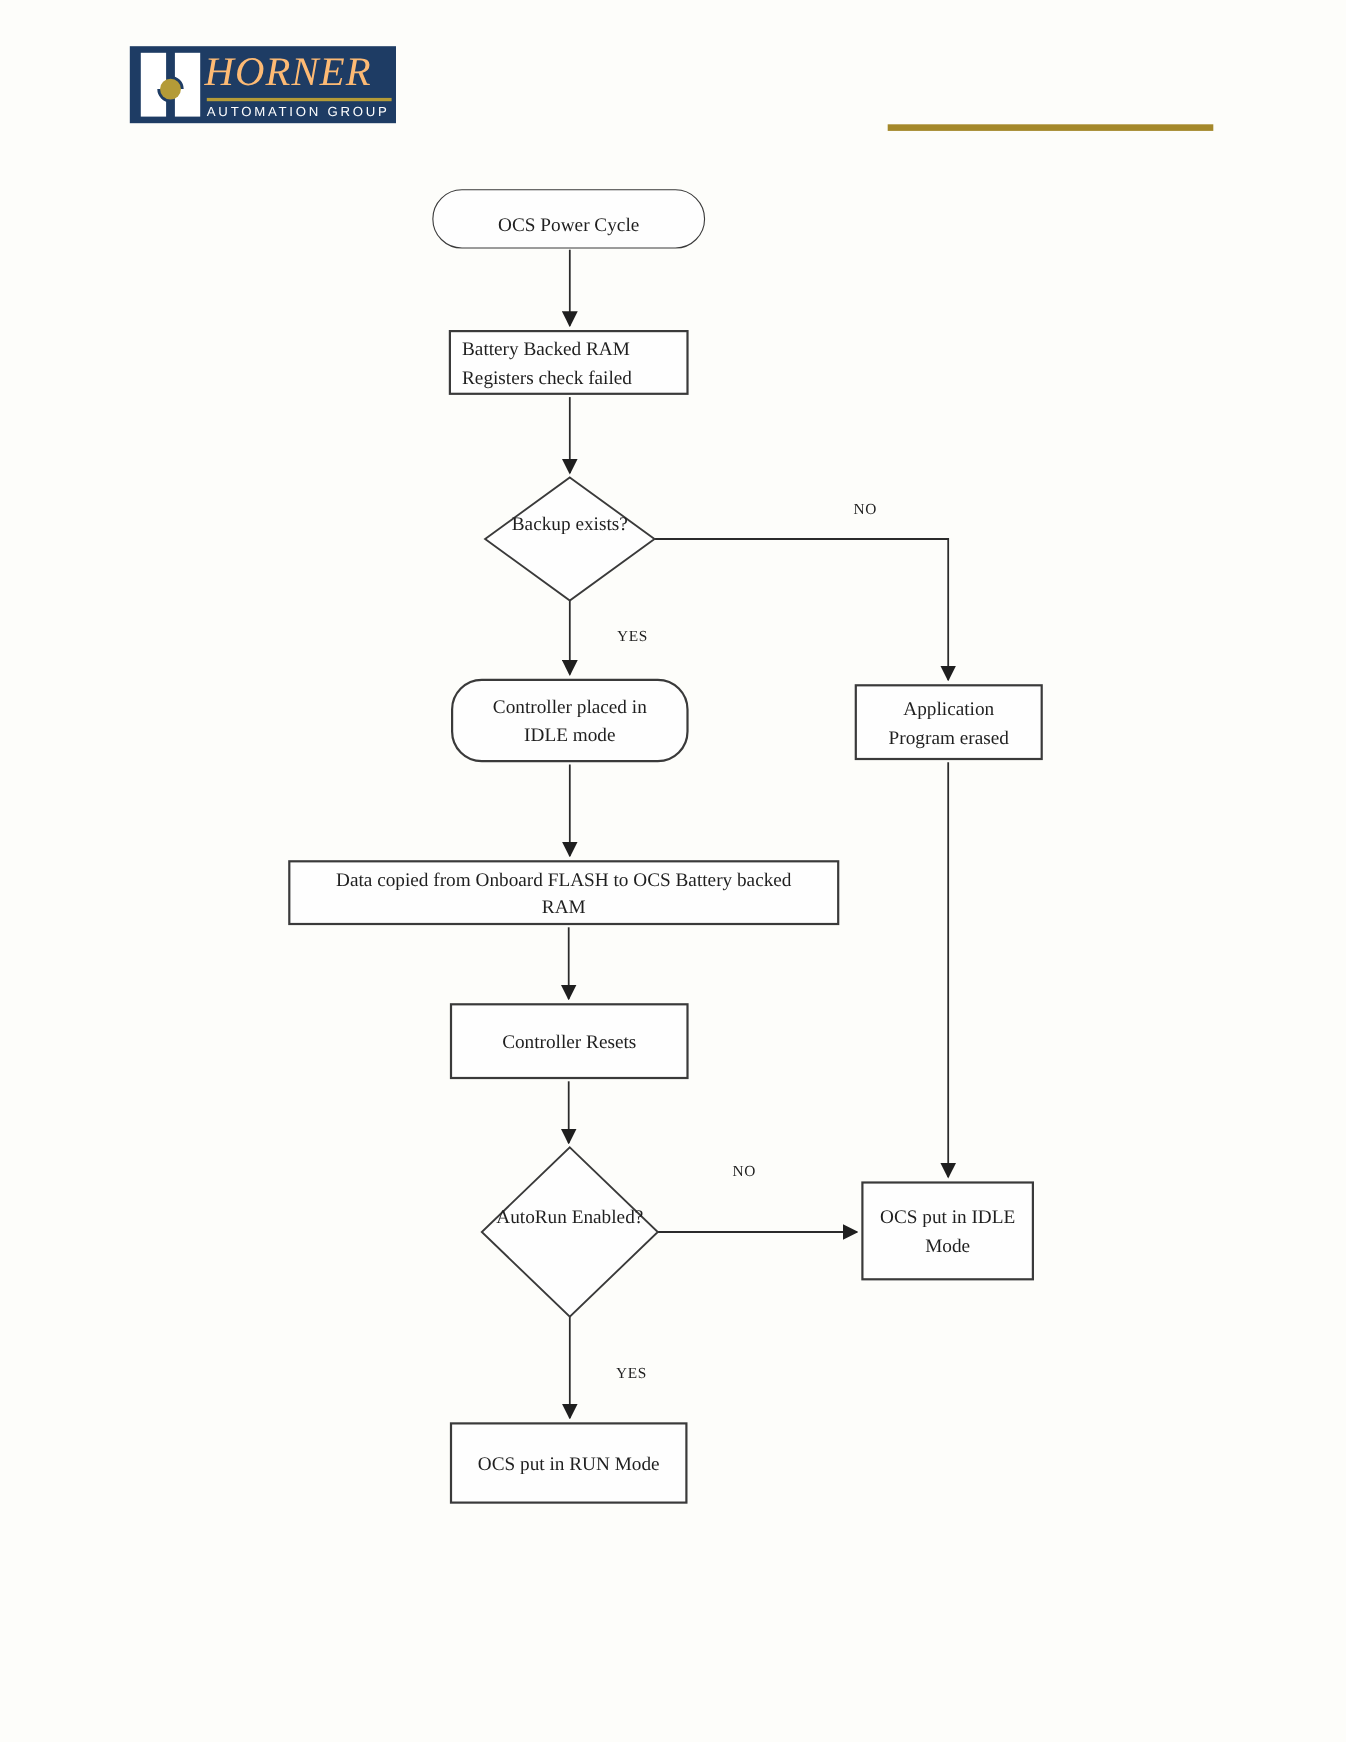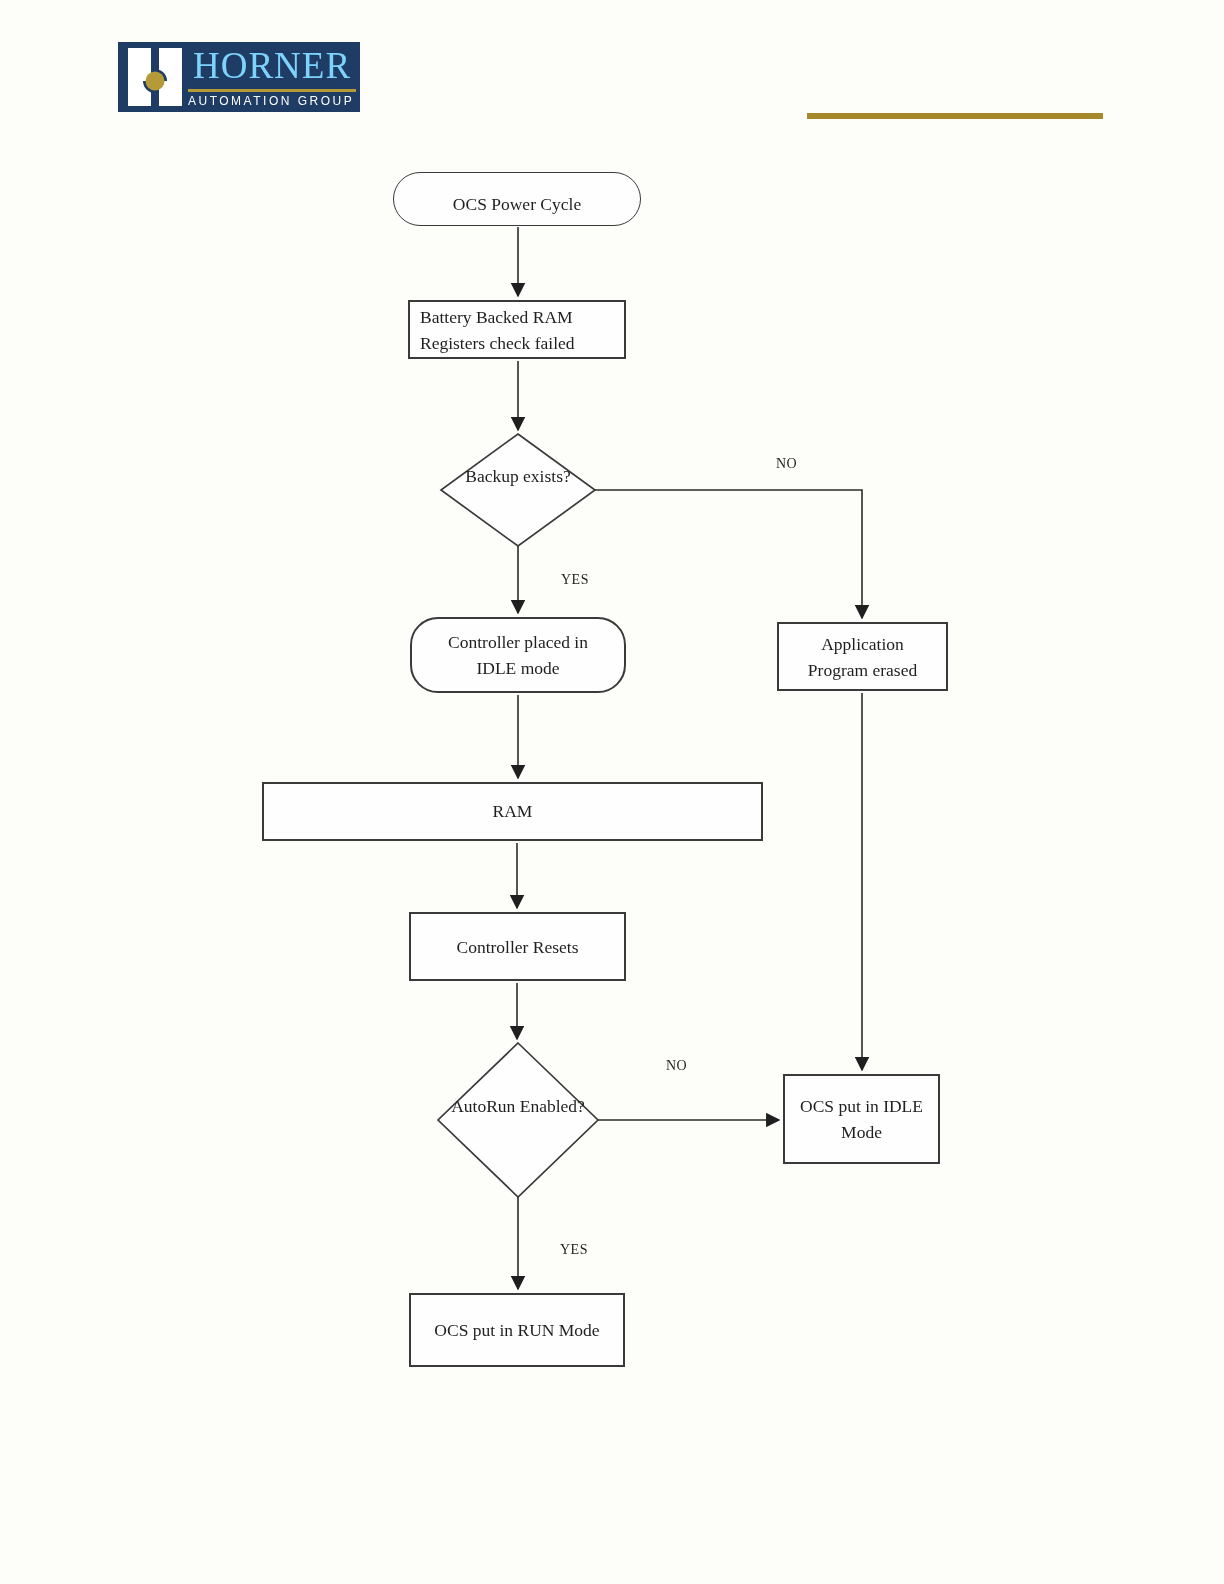--- a/index.html
+++ b/index.html
@@ -14,22 +14,22 @@
 
   
   .logo{
     left:118px;top:42px;width:242px;height:70px;
     background:#1e3c64;
   }
   .logo-icon{left:9px;top:5px;}
   .logo-brand{
     left:68px;top:3px;width:172px;
     font-family:"Liberation Serif",serif;
-    font-size:37px;line-height:42px;color:#7dd3fc;
-    letter-spacing:1px;text-align:center;
+    font-size:37px;line-height:42px;color:#fdba74;
+    letter-spacing:1px;font-style:italic;
   }
   .logo-rule{
     left:70px;top:47px;width:168px;height:3px;
     background:#b49b37;
   }
   .logo-sub{
     left:70px;top:52px;width:170px;
     font-family:"Liberation Sans","DejaVu Sans",sans-serif;
     font-size:12px;line-height:14px;color:#ffffff;
     letter-spacing:2.5px;text-align:left;white-space:nowrap;
@@ -138,20 +138,21 @@
   <span>Controller placed in</span>
   <span>IDLE mode</span>
 </div>
 
 <div class="abs node app-erased">
   <span>Application</span>
   <span>Program erased</span>
 </div>
 
 <div class="abs node data-copied">
+  <span>Data copied from Onboard FLASH to OCS Battery backed</span>
   <span>RAM</span>
 </div>
 
 <div class="abs node ctrl-resets">
   <span>Controller Resets</span>
 </div>
 
 <div class="abs dlabel autorun">
   <span>AutoRun</span>
   <span>Enabled?</span>

